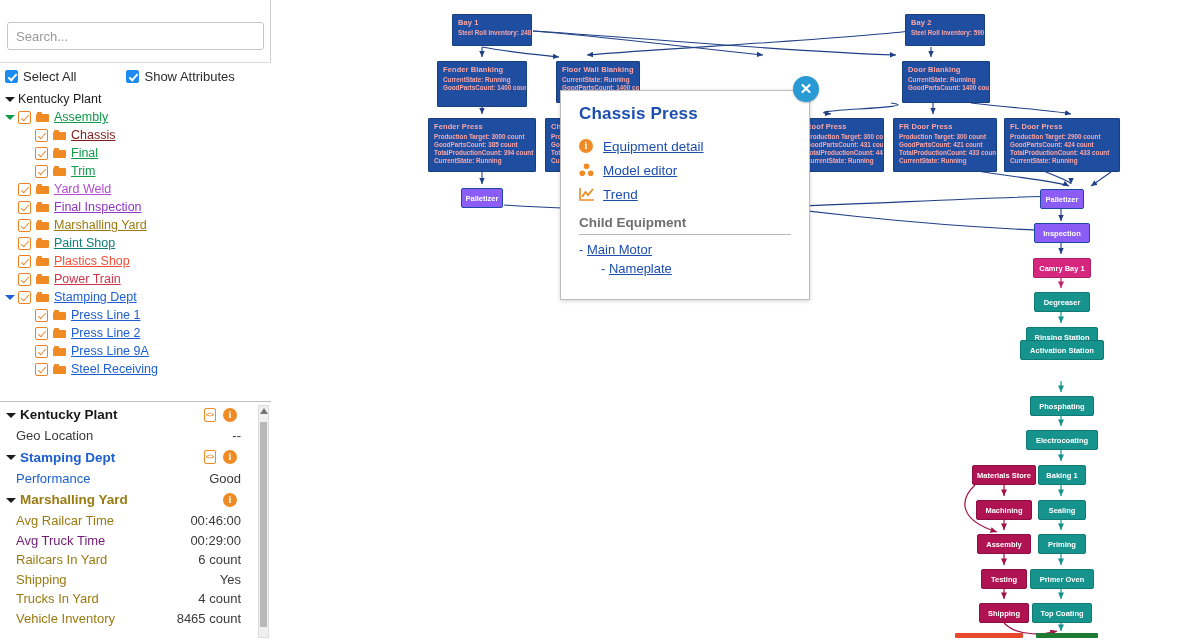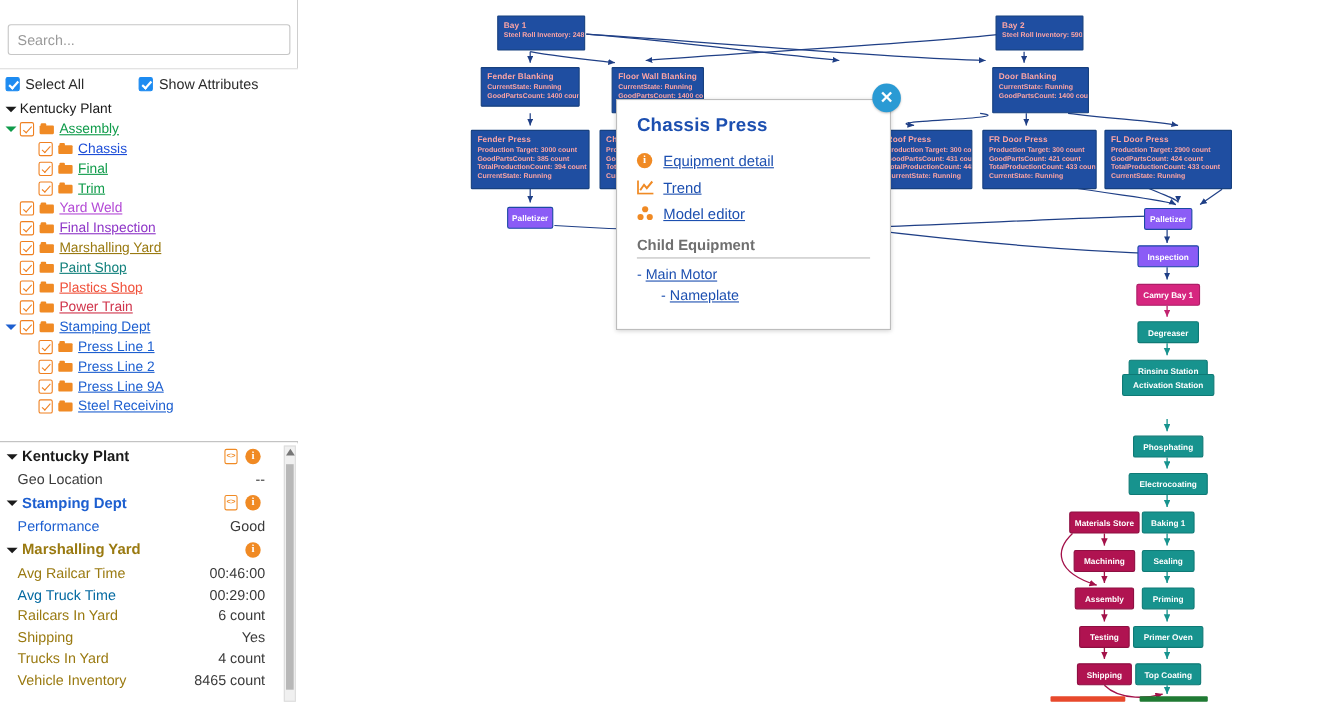--- a/index.html
+++ b/index.html
@@ -201,21 +201,21 @@
             <div class="trow" style="padding-left: 5px;">
               <span class="caret down green"></span>
               <span class="cb cb-orange"></span>
               <span class="folder"></span>
               <span class="tlabel" style="color: rgb(15, 155, 74);">Assembly</span>
             </div>
             <div class="trow" style="padding-left: 22px;">
               <span class="caret blank"></span>
               <span class="cb cb-orange"></span>
               <span class="folder"></span>
-              <span class="tlabel" style="color: #1d4ed8;">Chassis</span>
+              <span class="tlabel" style="color: #7f1d1d;">Chassis</span>
             </div>
             <div class="trow" style="padding-left: 22px;">
               <span class="caret blank"></span>
               <span class="cb cb-orange"></span>
               <span class="folder"></span>
               <span class="tlabel" style="color: rgb(15, 155, 74);">Final</span>
             </div>
             <div class="trow" style="padding-left: 22px;">
               <span class="caret blank"></span>
               <span class="cb cb-orange"></span>
@@ -323,21 +323,21 @@
             <span class="gtitle">Marshalling Yard</span>
             <span class="head-icons">
               <span class="badge-ico ico-info">i</span>
             </span>
           </div>
           <div class="attr-row">
             <span class="aname" style="color: rgb(154, 122, 17);">Avg Railcar Time</span>
             <span class="aval">00:46:00</span>
           </div>
           <div class="attr-row">
-            <span class="aname" style="color: #0369a1;">Avg Truck Time</span>
+            <span class="aname" style="color: #701a75;">Avg Truck Time</span>
             <span class="aval">00:29:00</span>
           </div>
           <div class="attr-row">
             <span class="aname" style="color: rgb(154, 122, 17);">Railcars In Yard</span>
             <span class="aval">6 count</span>
           </div>
           <div class="attr-row">
             <span class="aname" style="color: rgb(154, 122, 17);">Shipping</span>
             <span class="aval">Yes</span>
           </div>
@@ -425,21 +425,21 @@
           <div class="nattrs">
             <div class="nattr">Steel Roll Inventory: 2489 t</div>
           </div>
         </div>
         <div class="node n-blue" style="left: 634px; top: 14px; width: 80px; height: 32px;">
           <div class="ntitle">Bay 2</div>
           <div class="nattrs">
             <div class="nattr">Steel Roll Inventory: 59023 t</div>
           </div>
         </div>
-        <div class="node n-blue" style="left: 166px; top: 61px; width: 90px; height: 36px;">
+        <div class="node n-blue" style="left: 166px; top: 61px; width: 90px; height: 46px;">
           <div class="ntitle">Fender Blanking</div>
           <div class="nattrs">
             <div class="nattr">CurrentState: Running</div>
             <div class="nattr">GoodPartsCount: 1400 count</div>
           </div>
         </div>
         <div class="node n-blue" style="left: 285px; top: 61px; width: 84px; height: 42px;">
           <div class="ntitle">Floor Wall Blanking</div>
           <div class="nattrs">
             <div class="nattr">CurrentState: Running</div>
@@ -530,37 +530,37 @@
     <div class="ptitle">Chassis Press</div>
     <div id="popup-actions">
         <div class="pitem">
           <span class="pico">
             <span class="ico-circ">i</span>
           </span>
           <span class="plabel">Equipment detail</span>
         </div>
         <div class="pitem">
           <span class="pico">
-            <svg width="16" height="14" viewBox="0 0 16 14">
-              <path d="M1,1 L1,13 L15,13" stroke="#f08a24" stroke-width="1.6" fill="none"></path>
-              <path d="M3,10 L6.5,5 L9,8 L14,2" stroke="#f08a24" stroke-width="1.8" fill="none"></path>
-            </svg>
-          </span>
-          <span class="plabel">Trend</span>
-        </div>
-        <div class="pitem">
-          <span class="pico">
             <svg width="15" height="14" viewBox="0 0 16 15">
               <circle cx="8" cy="3.5" r="3" fill="#f08a24"></circle>
               <circle cx="3.5" cy="11" r="3" fill="#f08a24"></circle>
               <circle cx="12.5" cy="11" r="3" fill="#f08a24"></circle>
             </svg>
           </span>
           <span class="plabel">Model editor</span>
         </div>
+        <div class="pitem">
+          <span class="pico">
+            <svg width="16" height="14" viewBox="0 0 16 14">
+              <path d="M1,1 L1,13 L15,13" stroke="#f08a24" stroke-width="1.6" fill="none"></path>
+              <path d="M3,10 L6.5,5 L9,8 L14,2" stroke="#f08a24" stroke-width="1.8" fill="none"></path>
+            </svg>
+          </span>
+          <span class="plabel">Trend</span>
+        </div>
       </div>
     <div class="psec">Child Equipment</div>
     <div id="popup-children">
         <div class="pchild">- <a>Main Motor</a></div>
         <div class="pchild indent">- <a>Nameplate</a></div>
       </div>
   </div>
   <div id="close-btn">✕</div>
 
 </div>

